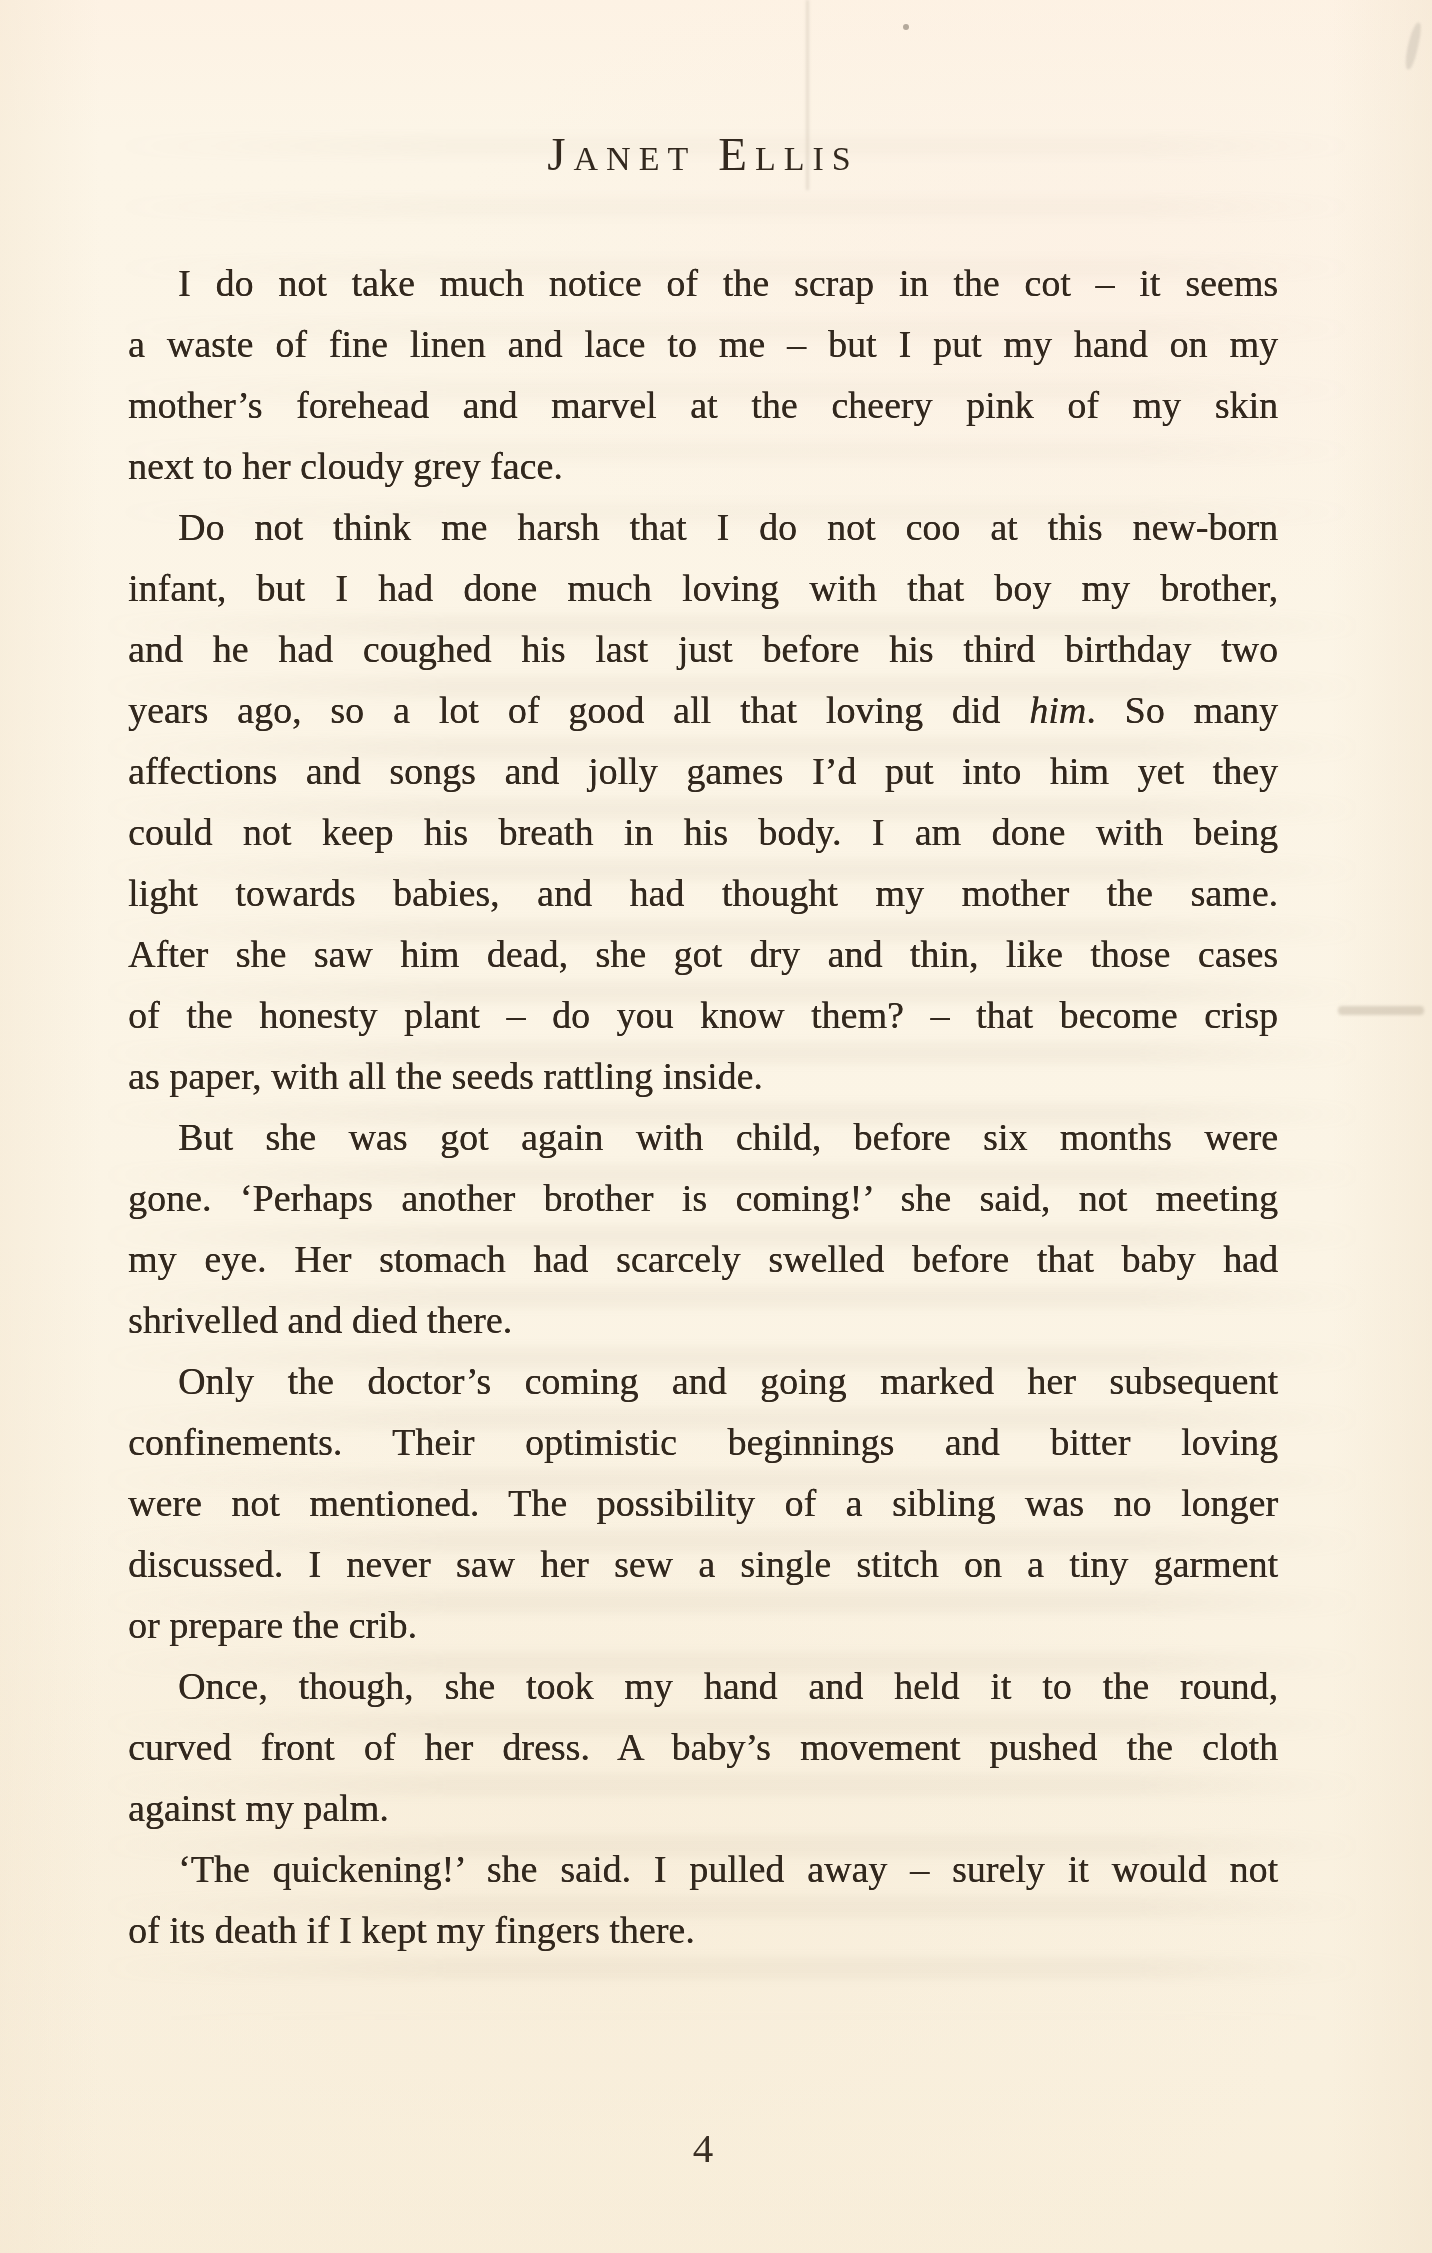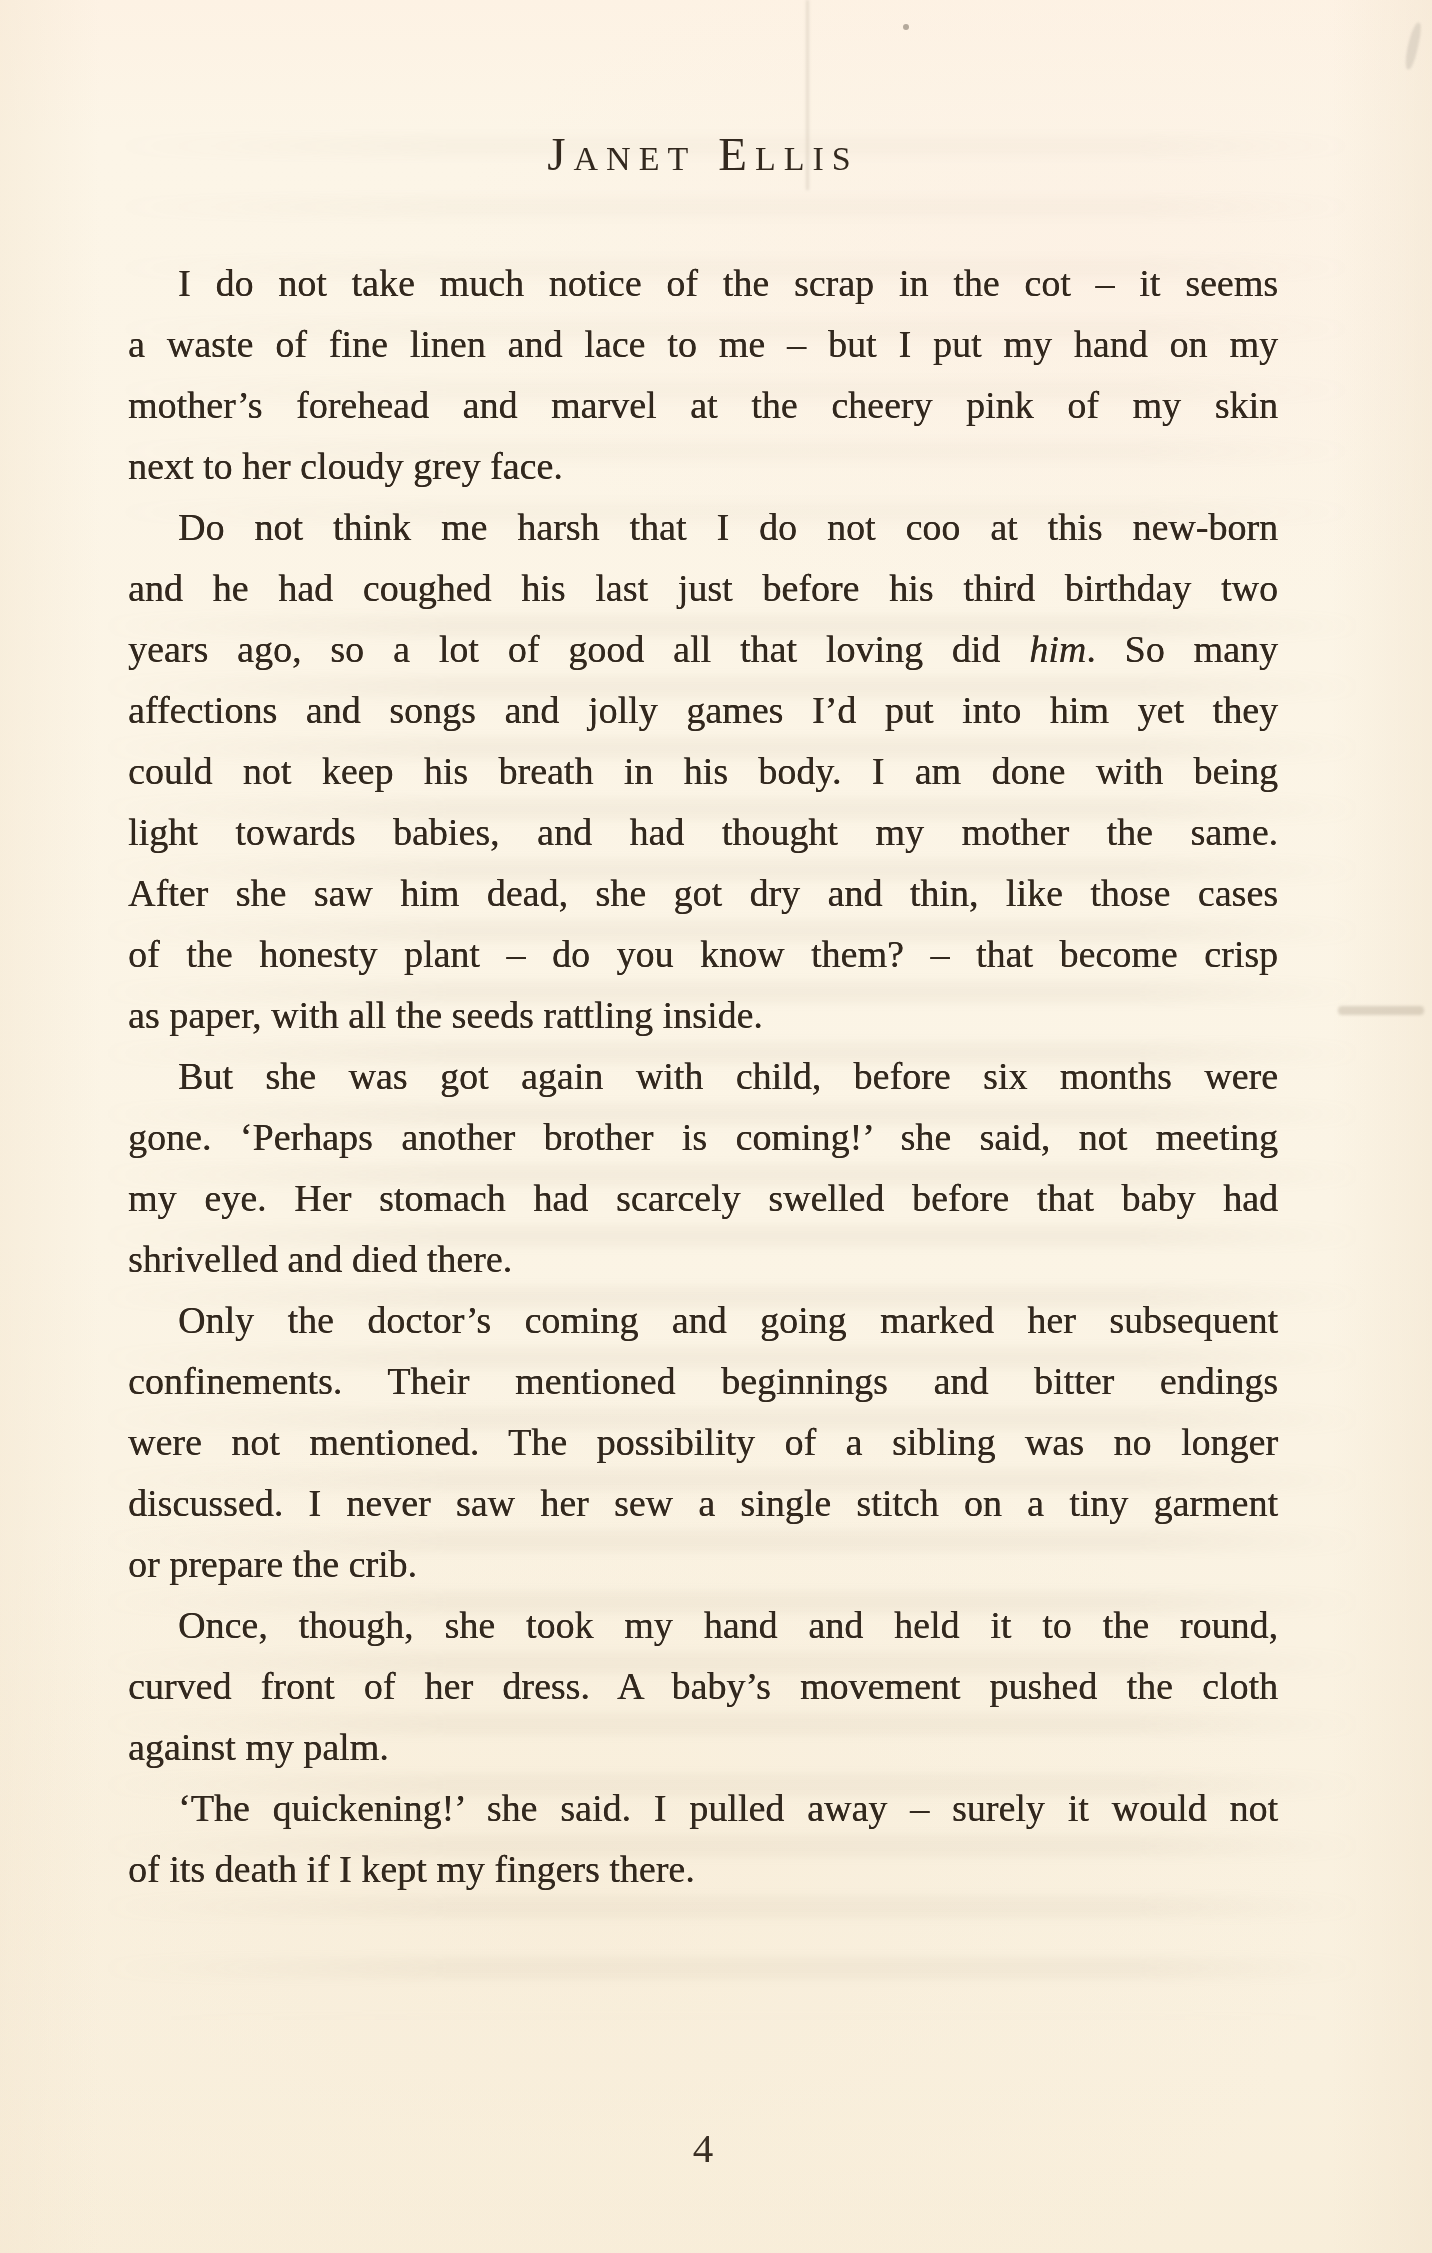--- a/index.html
+++ b/index.html
@@ -124,38 +124,39 @@
 
   <div class="body-text">
       <div class="para">
         <div class="line pf">I do not take much notice of the scrap in the cot – it seems</div>
         <div class="line">a waste of fine linen and lace to me – but I put my hand on my</div>
         <div class="line">mother’s forehead and marvel at the cheery pink of my skin</div>
         <div class="line pl">next to her cloudy grey face.</div>
       </div>
       <div class="para">
         <div class="line pf">Do not think me harsh that I do not coo at this new-born</div>
+        <div class="line">infant, but I had done much loving with that boy my brother,</div>
         <div class="line">and he had coughed his last just before his third birthday two</div>
         <div class="line"><span>years ago, so a lot of good all that loving did </span><em>him</em><span>. So many</span></div>
         <div class="line">affections and songs and jolly games I’d put into him yet they</div>
         <div class="line">could not keep his breath in his body. I am done with being</div>
         <div class="line">light towards babies, and had thought my mother the same.</div>
         <div class="line">After she saw him dead, she got dry and thin, like those cases</div>
         <div class="line">of the honesty plant – do you know them? – that become crisp</div>
         <div class="line pl">as paper, with all the seeds rattling inside.</div>
       </div>
       <div class="para">
         <div class="line pf">But she was got again with child, before six months were</div>
         <div class="line">gone. ‘Perhaps another brother is coming!’ she said, not meeting</div>
         <div class="line">my eye. Her stomach had scarcely swelled before that baby had</div>
         <div class="line pl">shrivelled and died there.</div>
       </div>
       <div class="para">
         <div class="line pf">Only the doctor’s coming and going marked her subsequent</div>
-        <div class="line">confinements. Their mentioned beginnings and bitter endings</div>
+        <div class="line">confinements. Their optimistic beginnings and bitter loving</div>
         <div class="line">were not mentioned. The possibility of a sibling was no longer</div>
         <div class="line">discussed. I never saw her sew a single stitch on a tiny garment</div>
         <div class="line pl">or prepare the crib.</div>
       </div>
       <div class="para">
         <div class="line pf">Once, though, she took my hand and held it to the round,</div>
         <div class="line">curved front of her dress. A baby’s movement pushed the cloth</div>
         <div class="line pl">against my palm.</div>
       </div>
       <div class="para">

